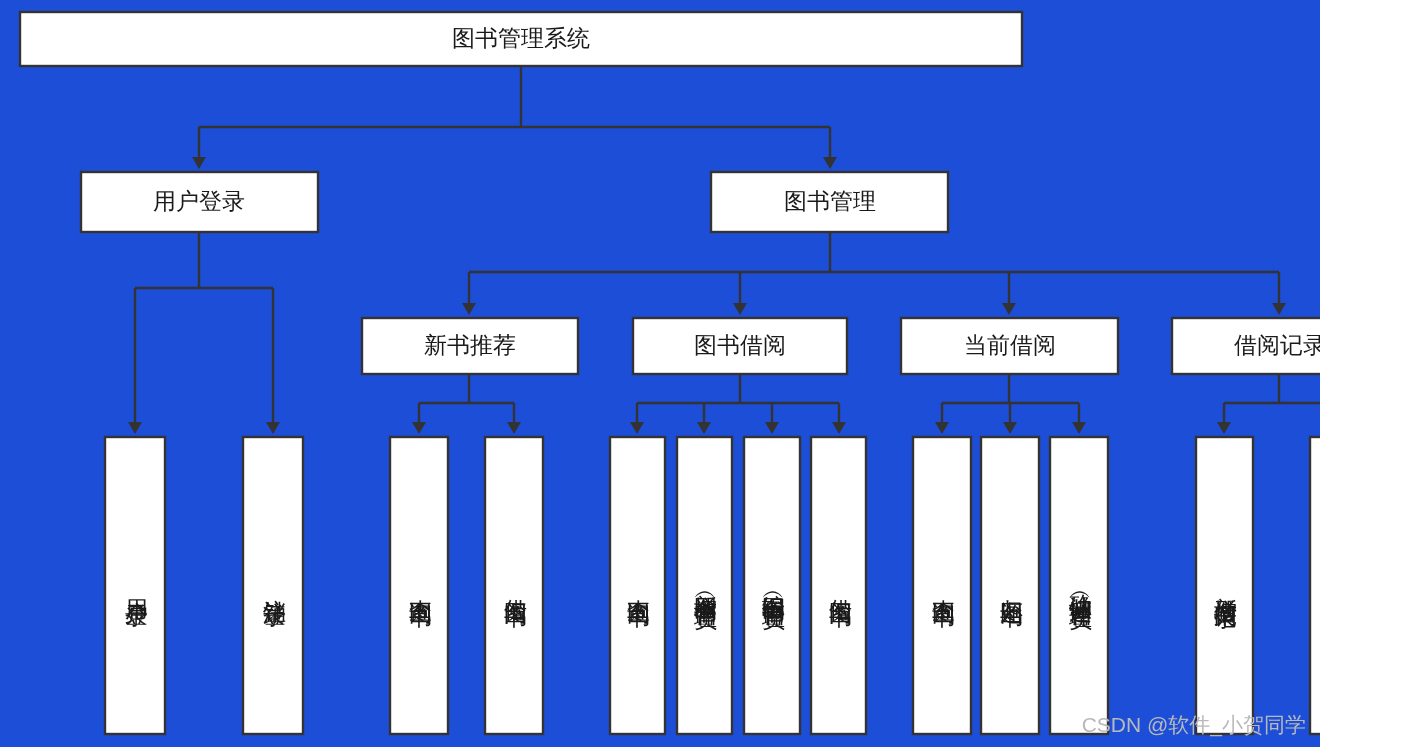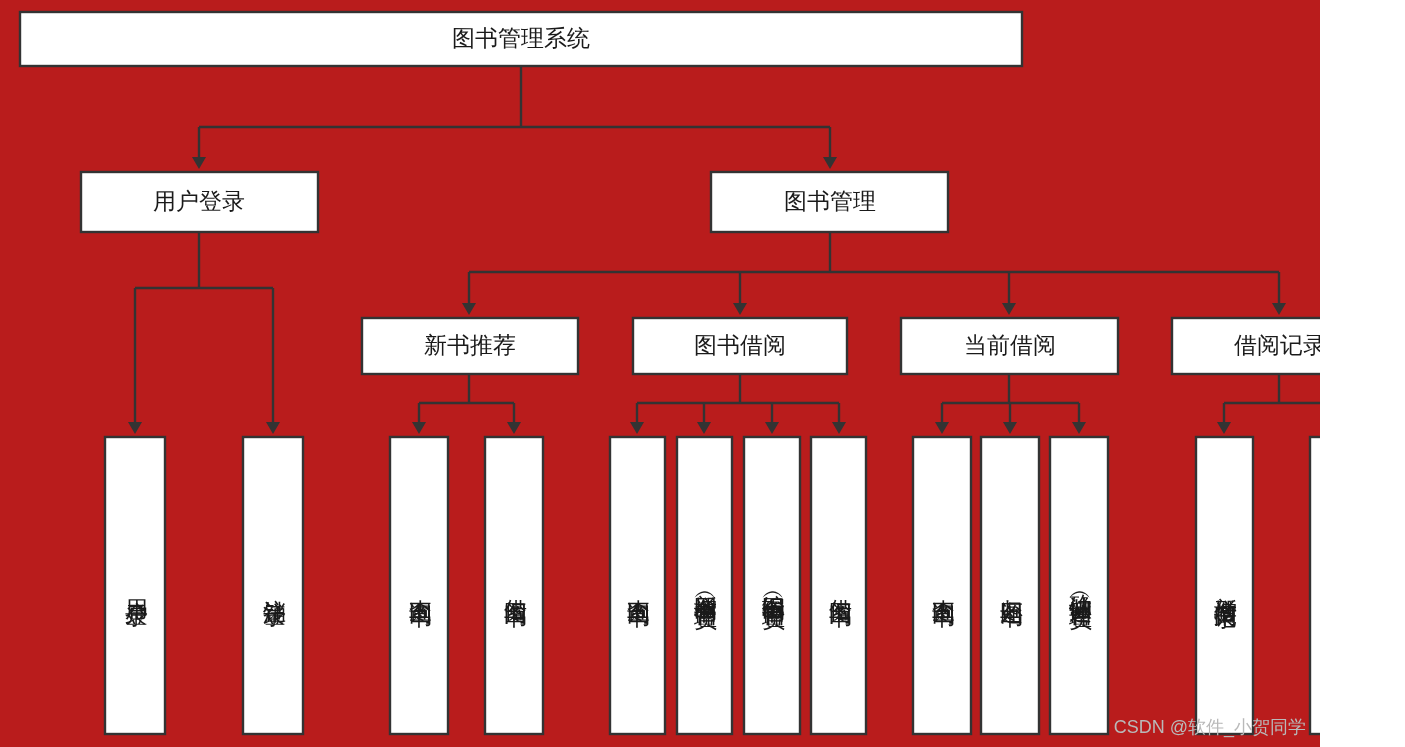--- a/index.html
+++ b/index.html
@@ -8,21 +8,21 @@
     padding: 0;
     background: #ffffff;
   }
   body {
     font-family: "Liberation Sans", "DejaVu Sans", sans-serif;
   }
   #diagram-root {
     position: relative;
     width: 1320px;
     height: 747px;
-    background: #b91c1c;
+    background: #1d4ed8;
     overflow: hidden;
   }
   svg#flowchart {
     position: absolute;
     top: 0;
     left: 0;
     width: 1405px;
     height: 747px;
     display: block;
   }
@@ -54,21 +54,21 @@
   }
   .arrow-head {
     fill: #333333;
     stroke: none;
   }
   .watermark-text {
     position: absolute;
     right: 14px;
     bottom: 8px;
     font-family: "Liberation Sans", "DejaVu Sans", sans-serif;
-    font-size: 18px;
+    font-size: 21px;
     color: #b9b9b9;
     white-space: nowrap;
     user-select: none;
     pointer-events: none;
   }
 </style>
 </head>
 <body>
 
 <div id="diagram-root">

